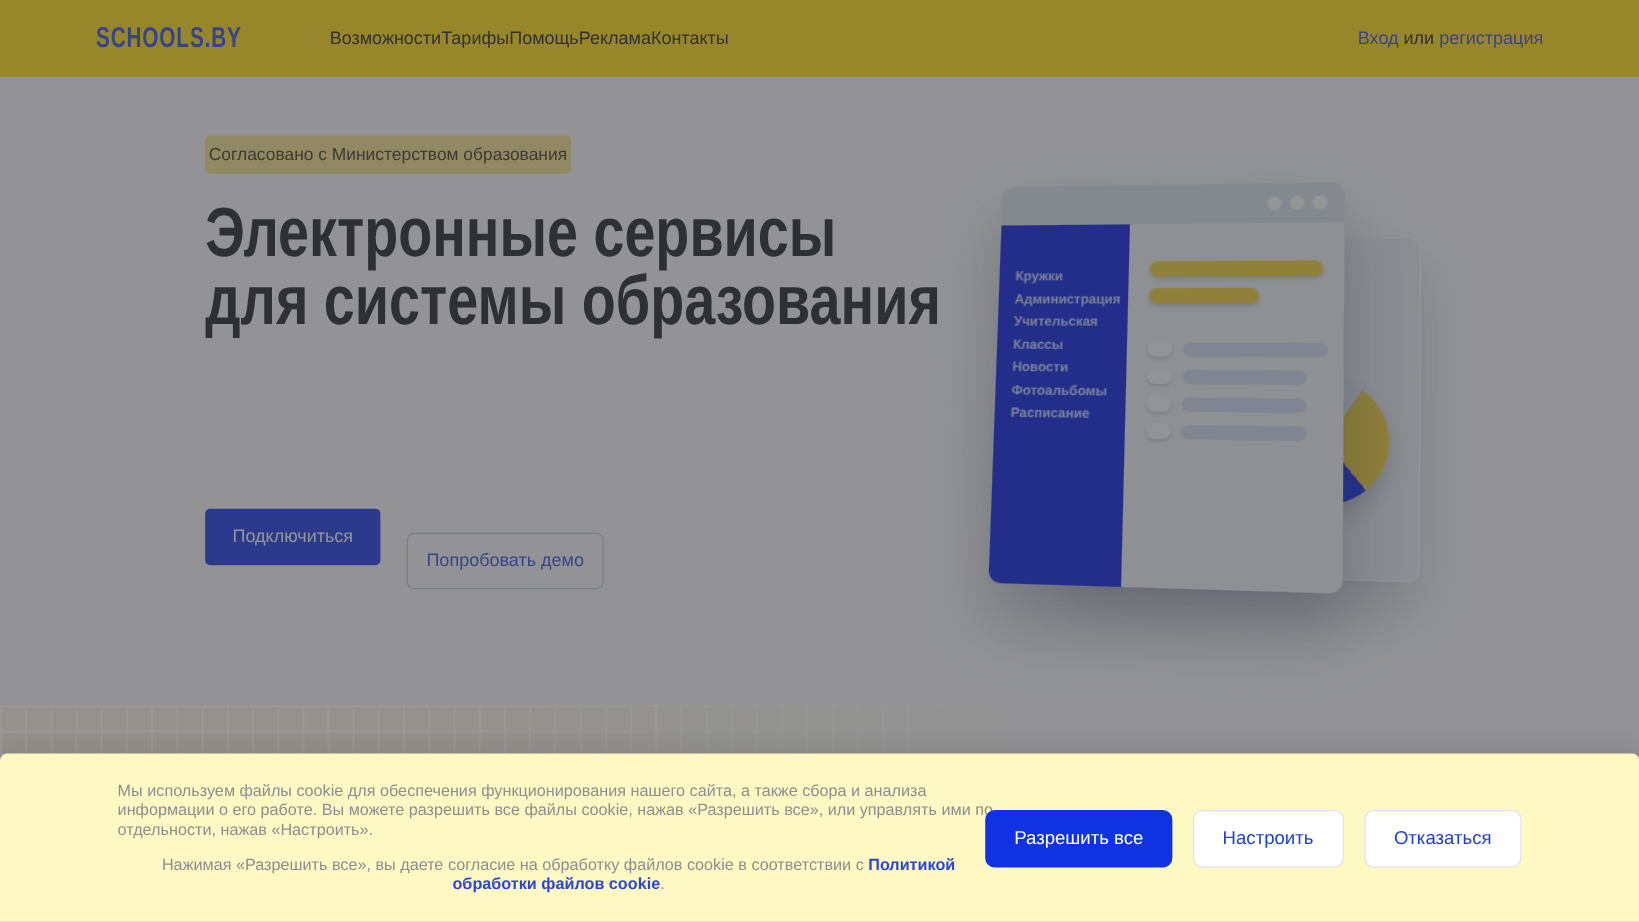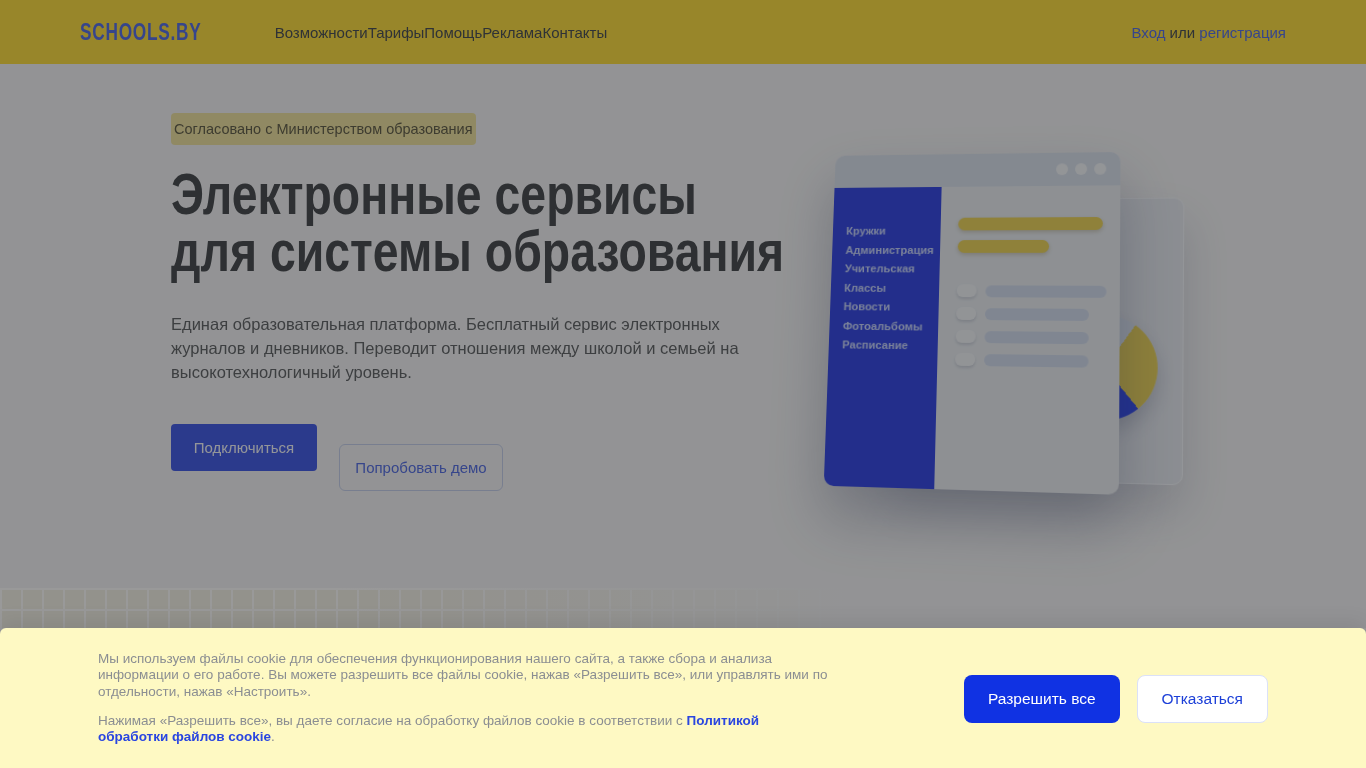--- a/index.html
+++ b/index.html
@@ -63,21 +63,21 @@
       background-size:21px 21px; }
   .grid-strip::after { content:""; position:absolute; inset:0;
       background:linear-gradient(90deg, rgba(245,246,248,0) 25%, #f5f6f8 62%); }
 
   
   .overlay { position:absolute; inset:0; background:rgba(0,0,0,.4); z-index:40; }
 
   
   .cookie { position:absolute; left:0; bottom:0; width:100%; height:140px; background:#fef9c3; border-radius:6px 6px 0 0; z-index:50; box-shadow:0 -6px 20px rgba(0,0,0,.08); }
   .cookie-text { position:absolute; left:98px; top:23px; width:735px; font-size:13.5px; line-height:16.3px; color:#8b8e92; }
-  .cookie-text p + p { margin-top:13px; }
+  .cookie-text p + p { margin-top:13px;text-align:center; }
   .cookie-link { color:var(--link-blue); font-weight:700; cursor:pointer; text-decoration:none; }
   .cookie-btns { position:absolute; right:98px; top:47px; display:flex; gap:17px; }
   .cbtn { height:48px; border-radius:8px; font-size:15.5px; font-family:inherit; padding:0 24px; cursor:pointer; }
   .cbtn-allow { background:var(--accent); color:#fff; border:none; }
   .cbtn-outline { background:#fff; color:#1d40d8; border:1px solid #dbe1f8; }
 </style>
 </head>
 <body>
 
 <div class="page">
@@ -95,21 +95,20 @@
     </nav>
     <div class="auth"><a>Вход</a><span> или </span><a>регистрация</a></div>
   </header>
 
   <section class="hero">
     <div class="badge">Согласовано с Министерством образования</div>
     <h1 class="hero-title">
       <span>Электронные сервисы</span><br>
       <span>для системы образования</span>
     </h1>
-    <p class="hero-desc">Единая образовательная платформа. Бесплатный сервис электронных журналов и дневников. Переводит отношения между школой и семьей на высокотехнологичный уровень.</p>
     <div class="hero-ctas">
       <button class="btn-primary">Подключиться</button>
       <button class="btn-secondary">Попробовать демо</button>
     </div>
 
     <div class="illustration">
       <div class="win win-back">
         <div class="dots dots-back">
           <span class="dot"></span>
           <span class="dot"></span>
@@ -176,17 +175,18 @@
 
   <div class="overlay"></div>
 
   <div class="cookie">
     <div class="cookie-text">
       <p>Мы используем файлы cookie для обеспечения функционирования нашего сайта, а также сбора и анализа информации о его работе. Вы можете разрешить все файлы cookie, нажав «Разрешить все», или управлять ими по отдельности, нажав «Настроить».</p>
       <p><span>Нажимая «Разрешить все», вы даете согласие на обработку файлов cookie в соответствии с </span><a class="cookie-link">Политикой обработки файлов cookie</a><span>.</span></p>
     </div>
     <div class="cookie-btns">
       <button class="cbtn cbtn-allow">Разрешить все</button>
+      <button class="cbtn cbtn-outline">Настроить</button>
       <button class="cbtn cbtn-outline">Отказаться</button>
     </div>
   </div>
 
 </div>
 
 </body></html>

